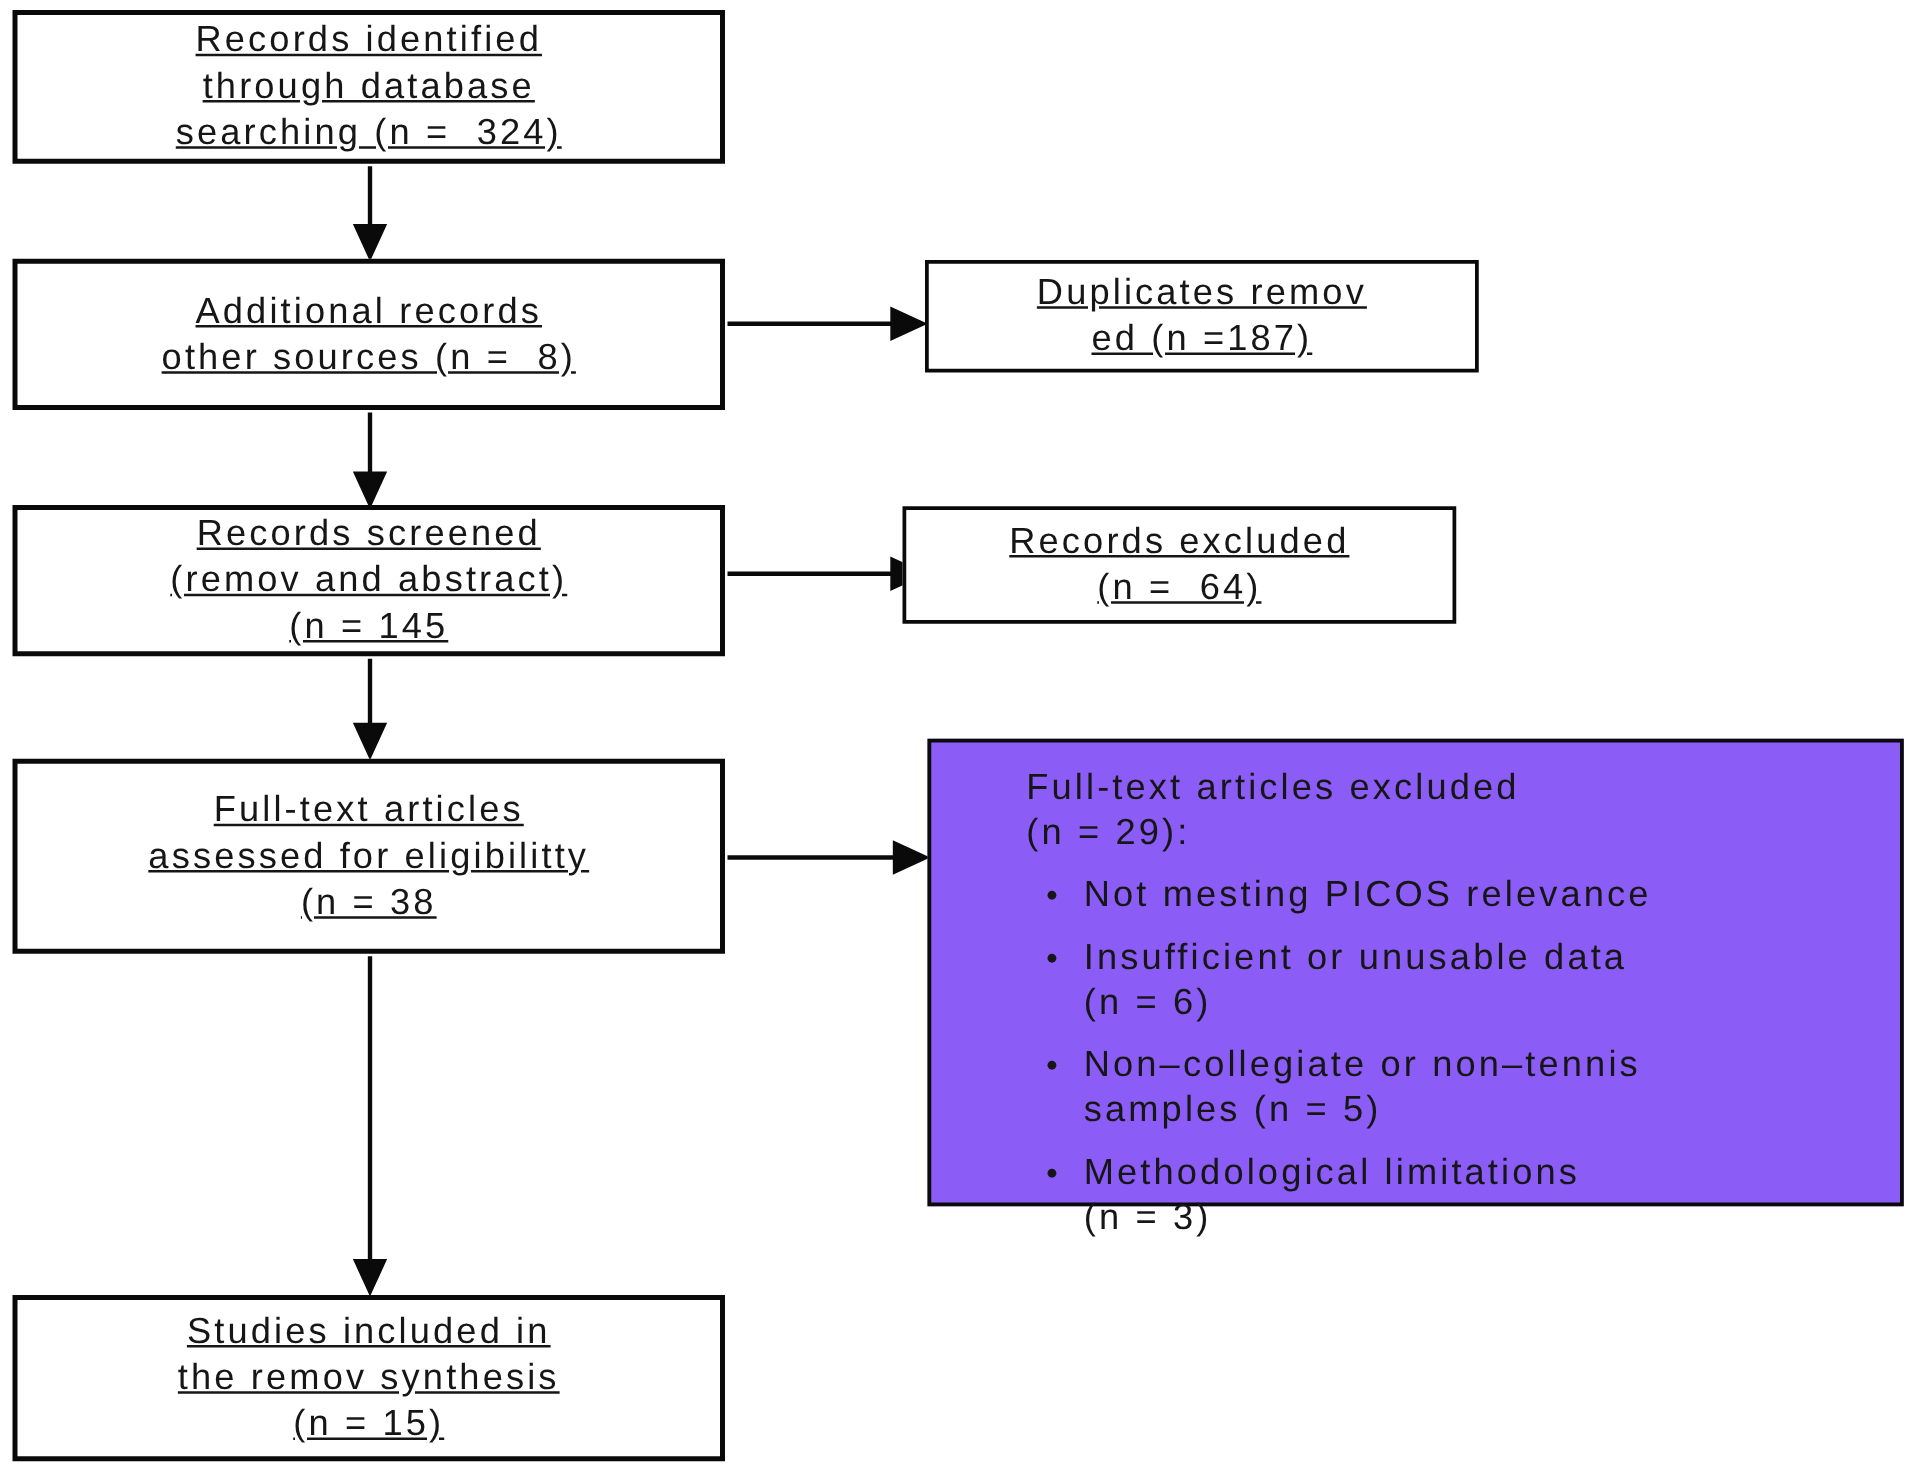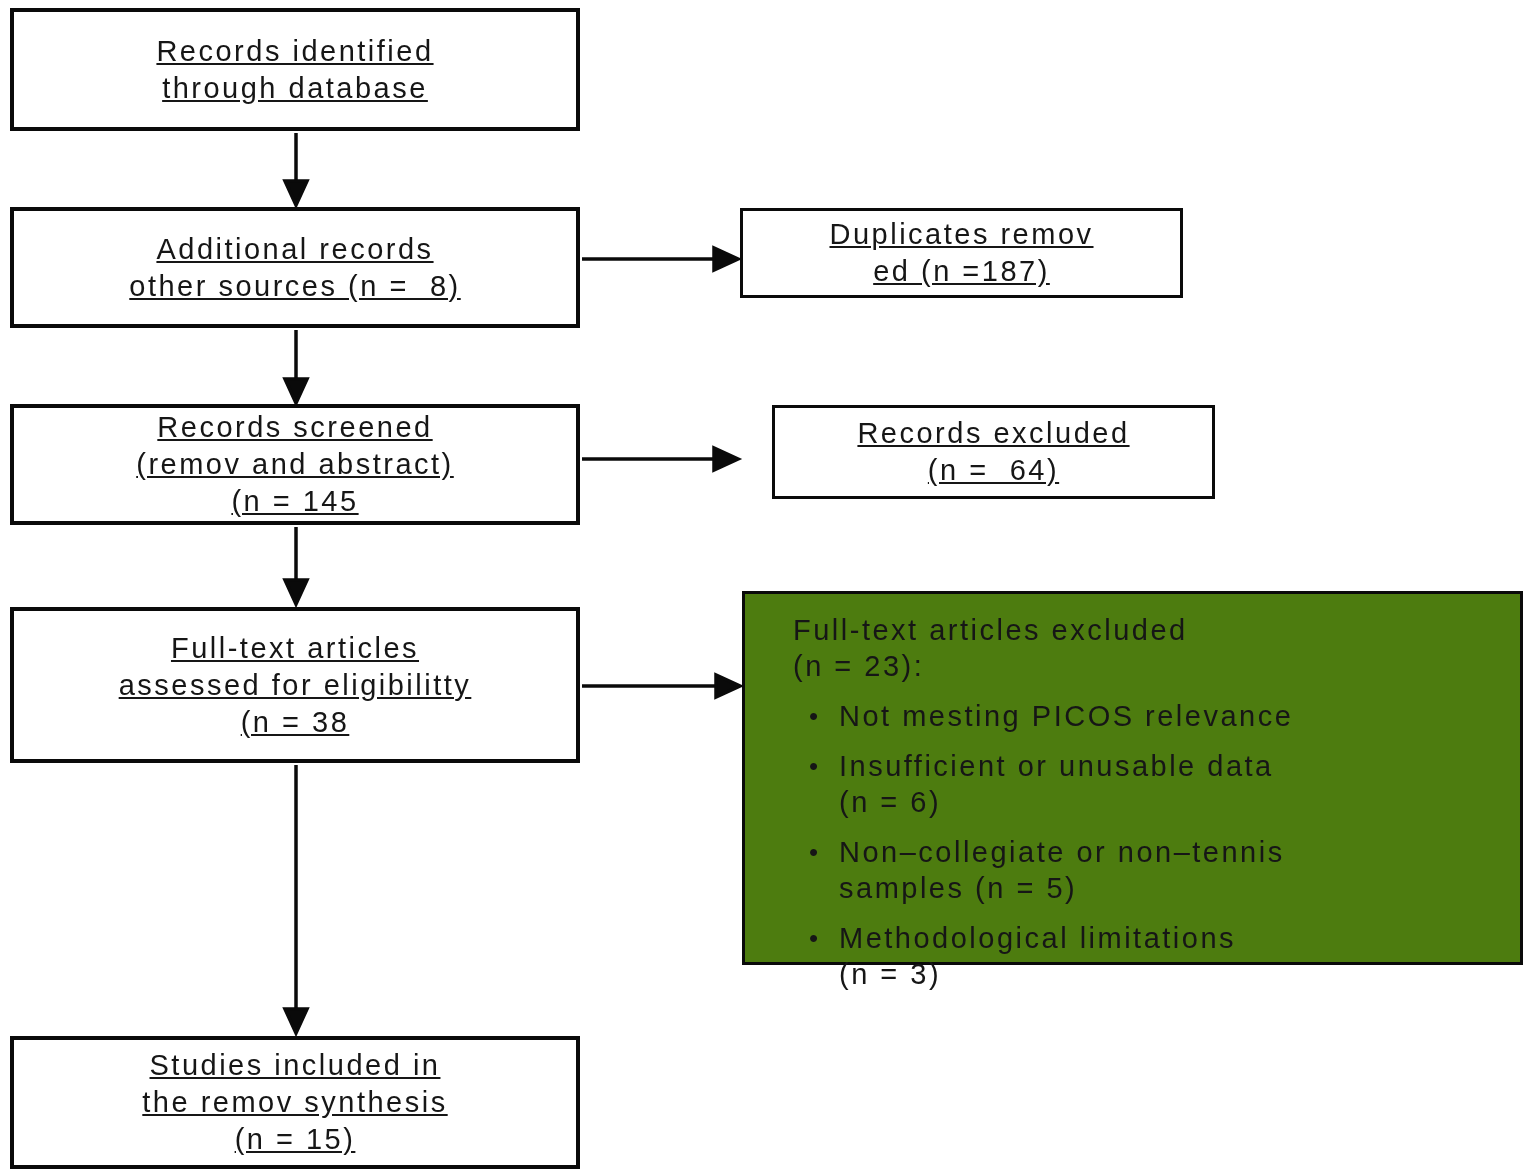--- a/index.html
+++ b/index.html
@@ -28,23 +28,23 @@
     white-space: pre;
     font-size: 29px;
     line-height: 37px;
     letter-spacing: 2.5px;
   }
   .box.thin { border-width: 3px; }
   .bigbox {
     position: absolute;
     box-sizing: border-box;
     border: 3px solid #0a0a0a;
-    background: #4d7c0f;
+    background: #8b5cf6;
     text-align: left;
-    padding: 18px 20px 0 48px;
+    padding: 18px 20px 0 76px;
   }
   .bigbox .line {
     white-space: pre;
     font-size: 29px;
     line-height: 36px;
     letter-spacing: 2.5px;
   }
   .bullet-list { margin: 10px 0 0 0; padding: 0; list-style: none; }
   .bullet-item { display: flex; margin: 14px 0 0 16px; }
   .bullet-marker {
@@ -88,52 +88,53 @@
       <polygon points="714,448 714,470 738,459"></polygon>
 
       <line x1="582" y1="686" x2="716" y2="686"></line>
       <polygon points="716,675 716,697 740,686"></polygon>
     </g>
   </svg>
 
   <div class="box" style="left:10px; top:8px; width:570px; height:123px;">
     <div class="line">Records identified</div>
     <div class="line">through database</div>
+    <div class="line">searching (n =  324)</div>
   </div>
 
   <div class="box" style="left:10px; top:207px; width:570px; height:121px;">
     <div class="line">Additional records</div>
     <div class="line">other sources (n =  8)</div>
   </div>
 
   <div class="box thin" style="left:740px; top:208px; width:443px; height:90px;">
     <div class="line">Duplicates remov</div>
     <div class="line">ed (n =187)</div>
   </div>
 
   <div class="box" style="left:10px; top:404px; width:570px; height:121px;">
     <div class="line">Records screened</div>
     <div class="line">(remov and abstract)</div>
     <div class="line">(n = 145</div>
   </div>
 
-  <div class="box thin" style="left:772px; top:405px; width:443px; height:94px;">
+  <div class="box thin" style="left:722px; top:405px; width:443px; height:94px;">
     <div class="line">Records excluded</div>
     <div class="line">(n =  64)</div>
   </div>
 
   <div class="box" style="left:10px; top:607px; width:570px; height:156px;">
     <div class="line">Full-text articles</div>
     <div class="line">assessed for eligibilitty</div>
     <div class="line">(n = 38</div>
   </div>
 
   <div class="bigbox" style="left:742px; top:591px; width:781px; height:374px;">
     <div class="line">Full-text articles excluded</div>
-    <div class="line">(n = 23):</div>
+    <div class="line">(n = 29):</div>
     <ul class="bullet-list">
       <li class="bullet-item">
         <span class="bullet-marker">•</span>
         <span class="bullet-lines">
           <div class="line">Not mesting PICOS relevance</div>
         </span>
       </li>
       <li class="bullet-item">
         <span class="bullet-marker">•</span>
         <span class="bullet-lines">

